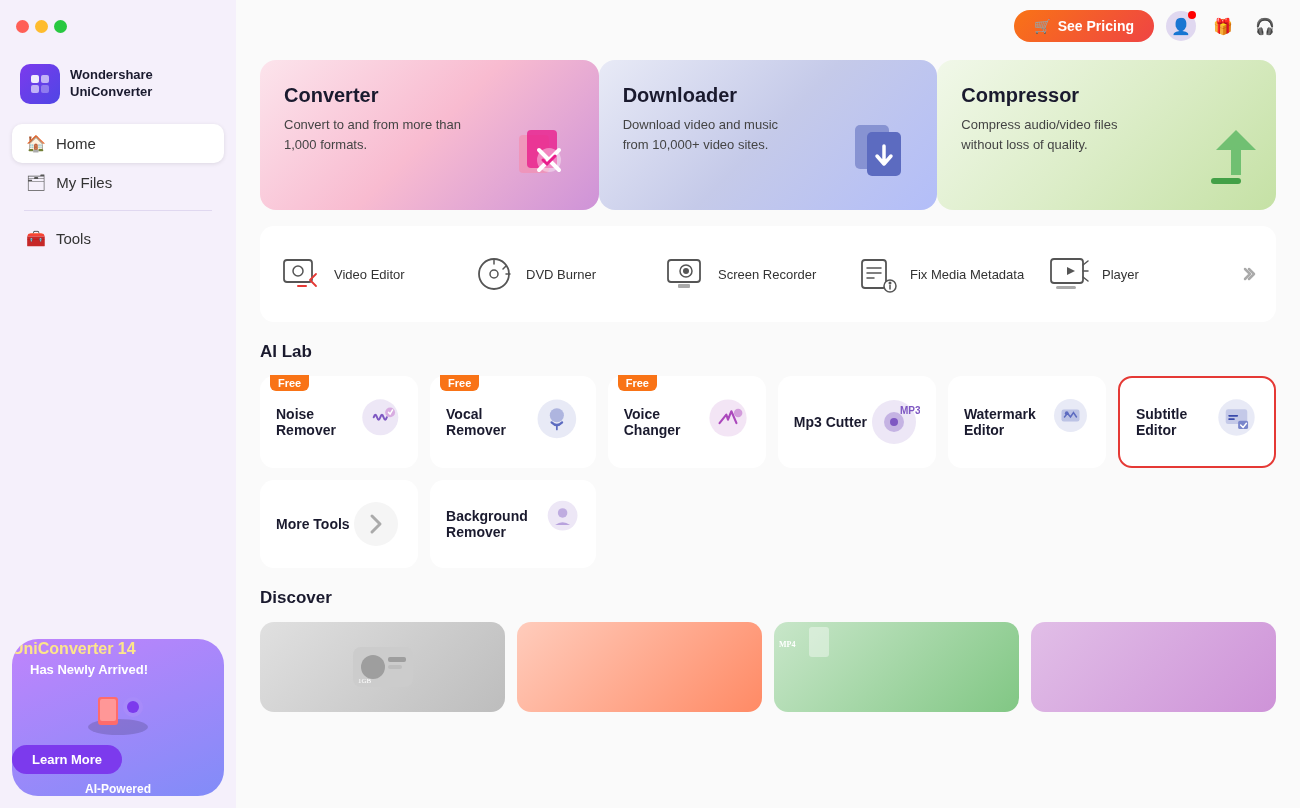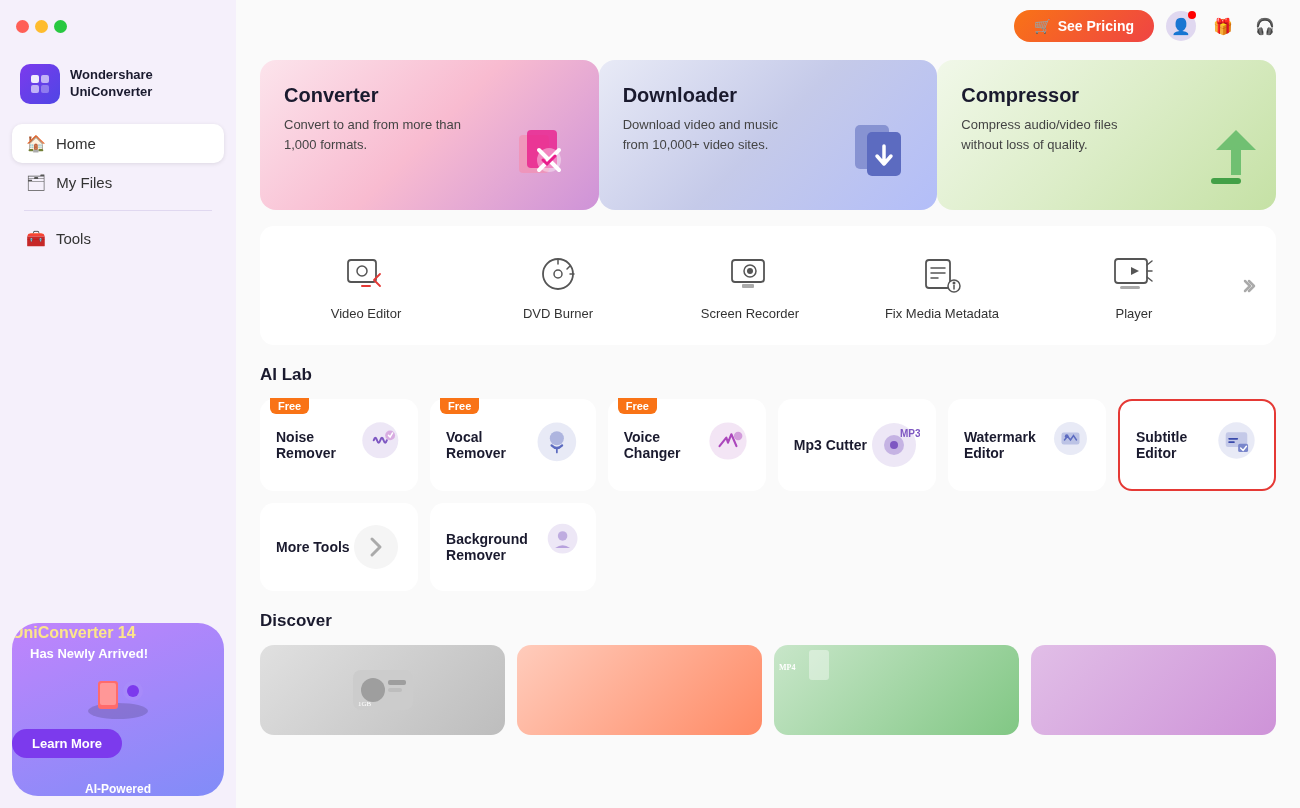--- a/index.html
+++ b/index.html
@@ -87,21 +87,21 @@
       border-radius: 20px;
       padding: 7px 20px;
       font-size: 13px;
       font-weight: 600;
       cursor: pointer;
       display: block;
     }
     .promo-label {
       text-align: center;
       font-size: 12px;
-      margin-top: 24px;
+      margin-top: 8px;
       font-weight: 600;
     }
 
     
     .main {
       flex: 1;
       background: #fafafa;
       overflow-y: auto;
       position: relative;
     }
@@ -176,21 +176,21 @@
       background: white;
       border-radius: 14px;
       padding: 16px 10px;
       display: flex;
       align-items: center;
       margin-bottom: 20px;
     }
     .tool-item {
       flex: 1;
       display: flex;
-      flex-direction: column;
+      flex-direction: row;
       align-items: center;
       gap: 8px;
       cursor: pointer;
       padding: 8px;
     }
     .tool-icon-wrap {
       width: 48px; height: 48px;
       display: flex; align-items: center; justify-content: center;
     }
     .tool-label { font-size: 13px; color: #333; text-align: center; }

